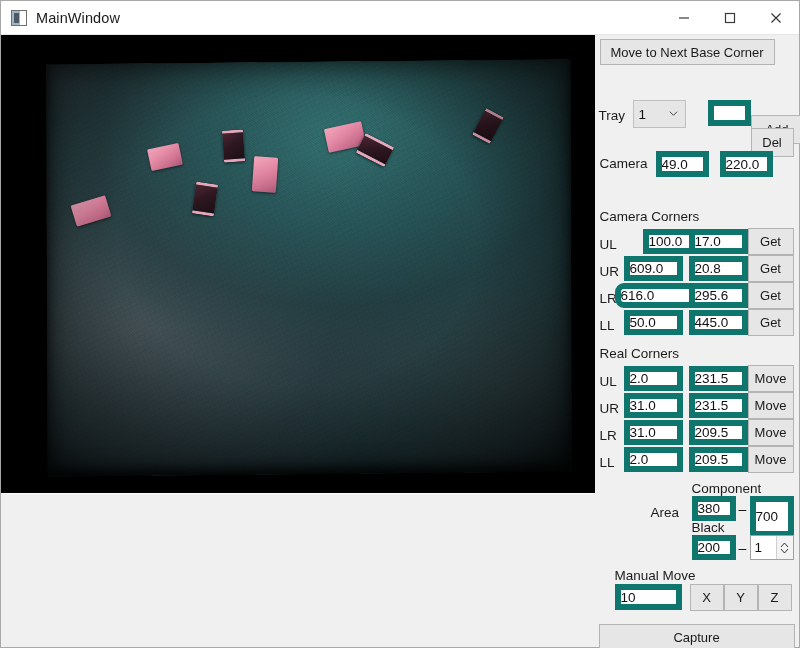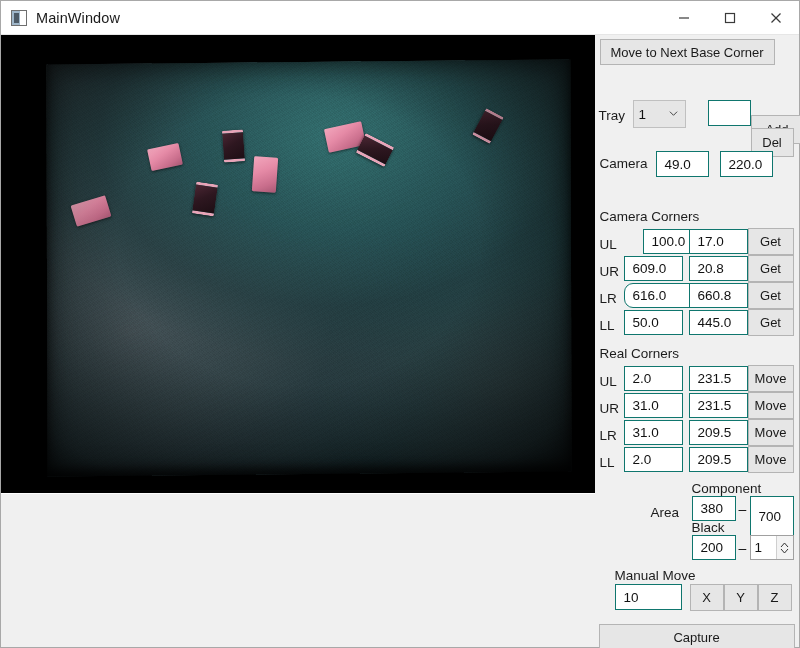--- a/index.html
+++ b/index.html
@@ -151,24 +151,24 @@
     color: #1a1a1a;
     display: flex;
     align-items: center;
     justify-content: center;
     font-family: "Liberation Sans", sans-serif;
     padding: 0;
     line-height: 1;
   }
   .txt {
     background: #ffffff;
-    border: 1px solid #0f766e;
+    border: 6px solid #0f766e;
     font-size: 13.5px;
     color: #111111;
-    padding: 0 8px;
+    padding: 0 0;
     display: flex;
     align-items: center;
     font-family: "Liberation Sans", sans-serif;
     overflow: hidden;
     white-space: nowrap;
   }
   .rlabel {
     font-size: 13.5px;
     color: #1c1c1c;
     display: flex;
@@ -299,22 +299,22 @@
       <div id="camera-corners">
           <div class="rlabel w" style="left: 5px; top: 200px; height: 18px;">UL</div>
           <div class="txt w" style="left: 29px; top: 194px; width: 59px; height: 25px; margin-left: 19px;">100.0</div>
           <div class="txt w" style="left: 94px; top: 194px; width: 59px; height: 25px;">17.0</div>
           <div class="btn w" style="left: 153px; top: 193px; width: 46px; height: 27px;">Get</div>
           <div class="rlabel w" style="left: 5px; top: 227px; height: 18px;">UR</div>
           <div class="txt w" style="left: 29px; top: 221px; width: 59px; height: 25px;">609.0</div>
           <div class="txt w" style="left: 94px; top: 221px; width: 59px; height: 25px;">20.8</div>
           <div class="btn w" style="left: 153px; top: 220px; width: 46px; height: 27px;">Get</div>
           <div class="rlabel w" style="left: 5px; top: 254px; height: 18px;">LR</div>
-          <div class="txt w" style="left: 29px; top: 248px; width: 82px; height: 25px; border-radius: 9px;">616.0</div>
-          <div class="txt w" style="left: 94px; top: 248px; width: 59px; height: 25px;">660.8</div>
+          <div class="txt w" style="left: 20px; top: 248px; width: 82px; height: 25px; border-radius: 9px;">616.0</div>
+          <div class="txt w" style="left: 94px; top: 248px; width: 59px; height: 25px;">295.6</div>
           <div class="btn w" style="left: 153px; top: 247px; width: 46px; height: 27px;">Get</div>
           <div class="rlabel w" style="left: 5px; top: 281px; height: 18px;">LL</div>
           <div class="txt w" style="left: 29px; top: 275px; width: 59px; height: 25px;">50.0</div>
           <div class="txt w" style="left: 94px; top: 275px; width: 59px; height: 25px;">445.0</div>
           <div class="btn w" style="left: 153px; top: 274px; width: 46px; height: 27px;">Get</div>
         </div>
 
       <div class="grouplabel w" style="left:5px; top:311px;">Real Corners</div>
       <div id="real-corners">
           <div class="rlabel w" style="left: 5px; top: 337px; height: 18px;">UL</div>

